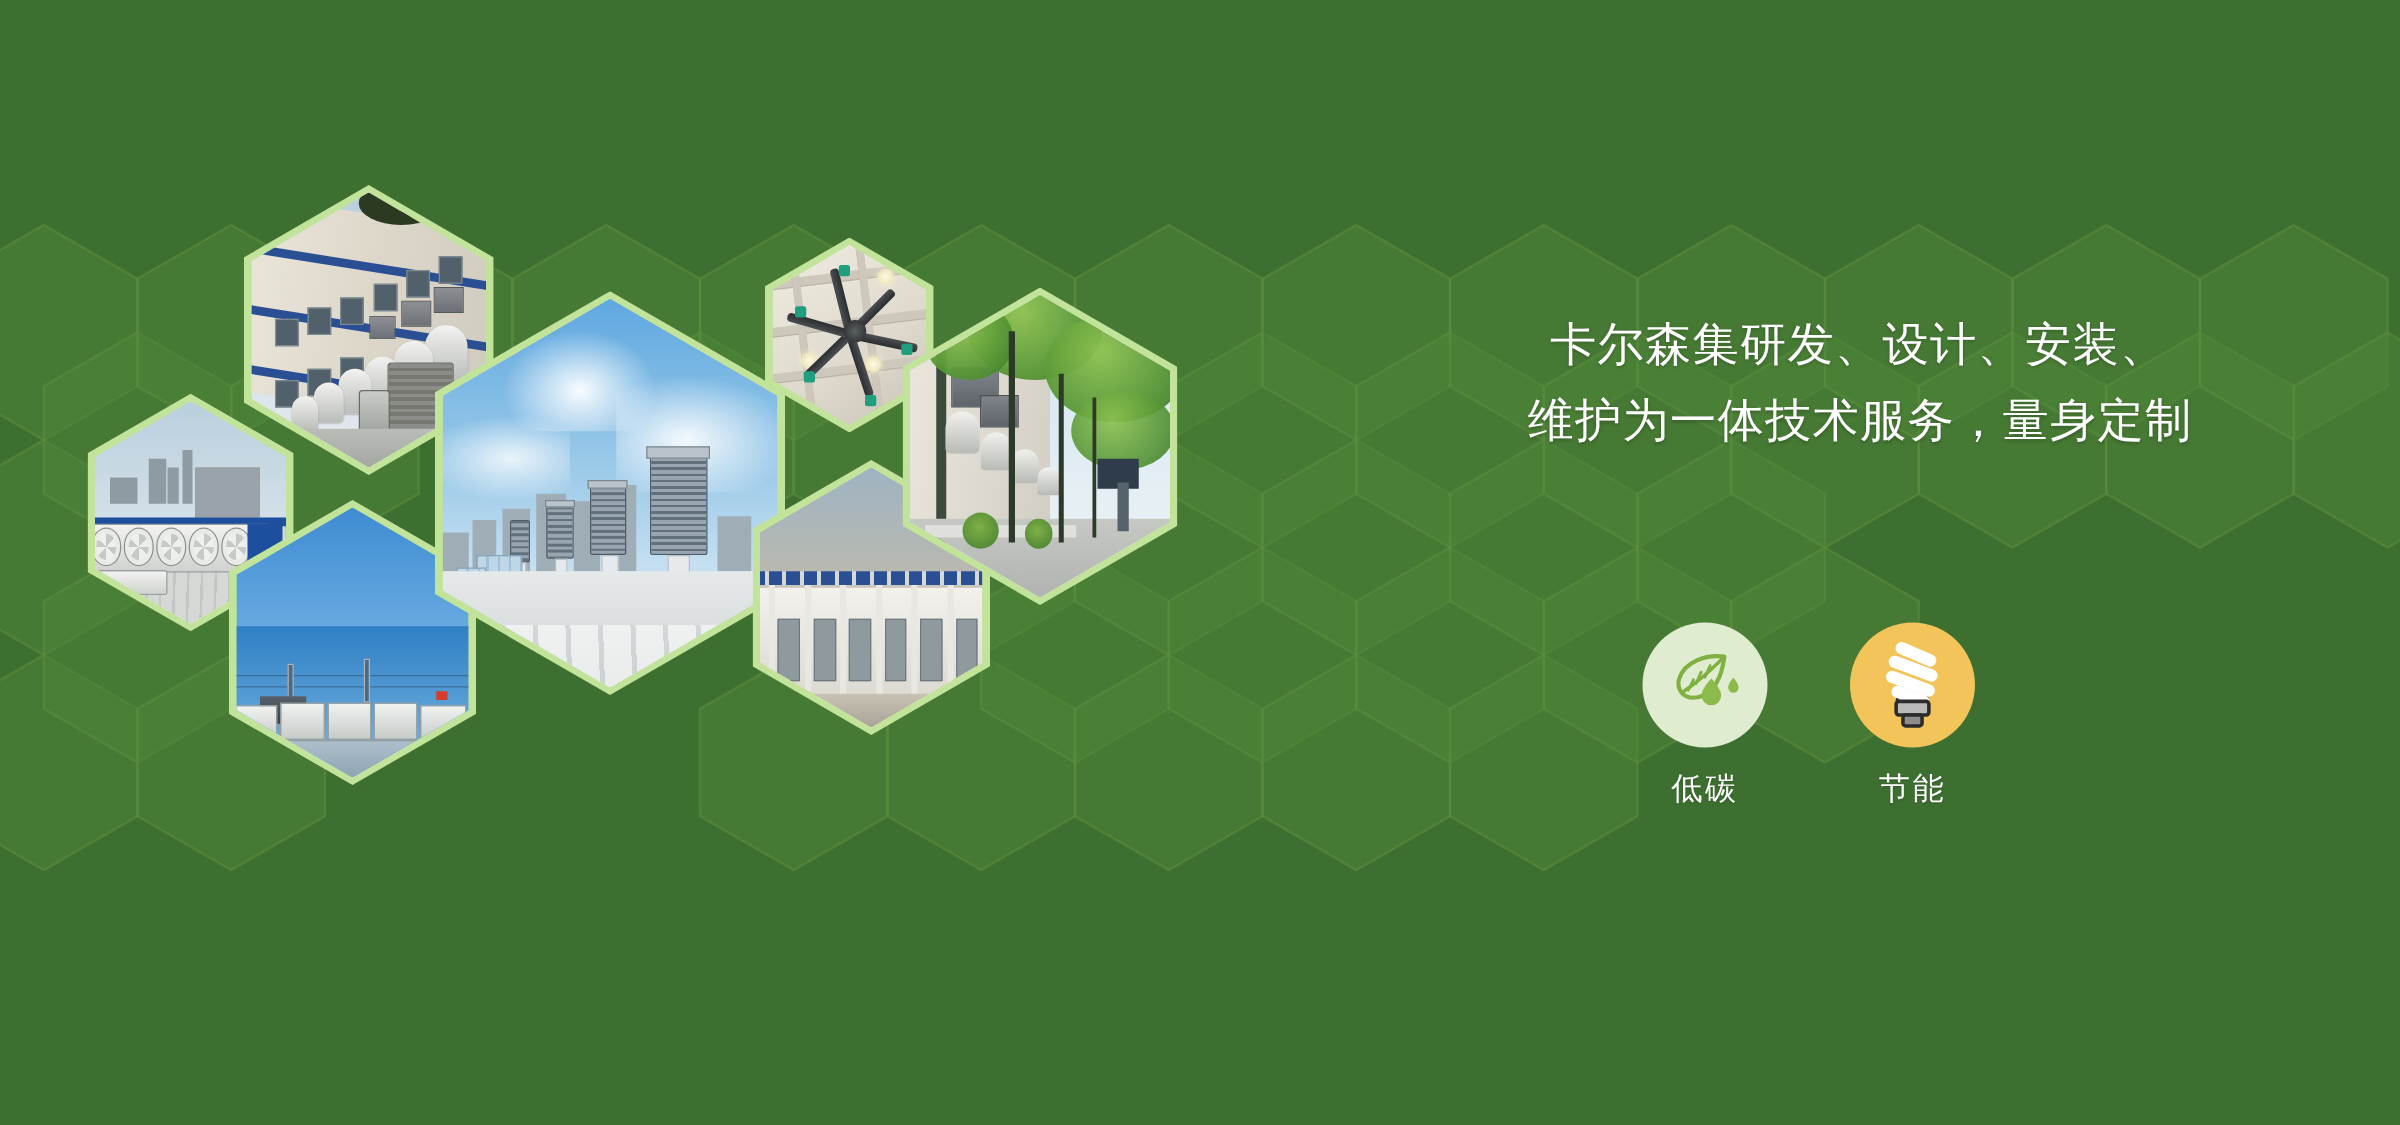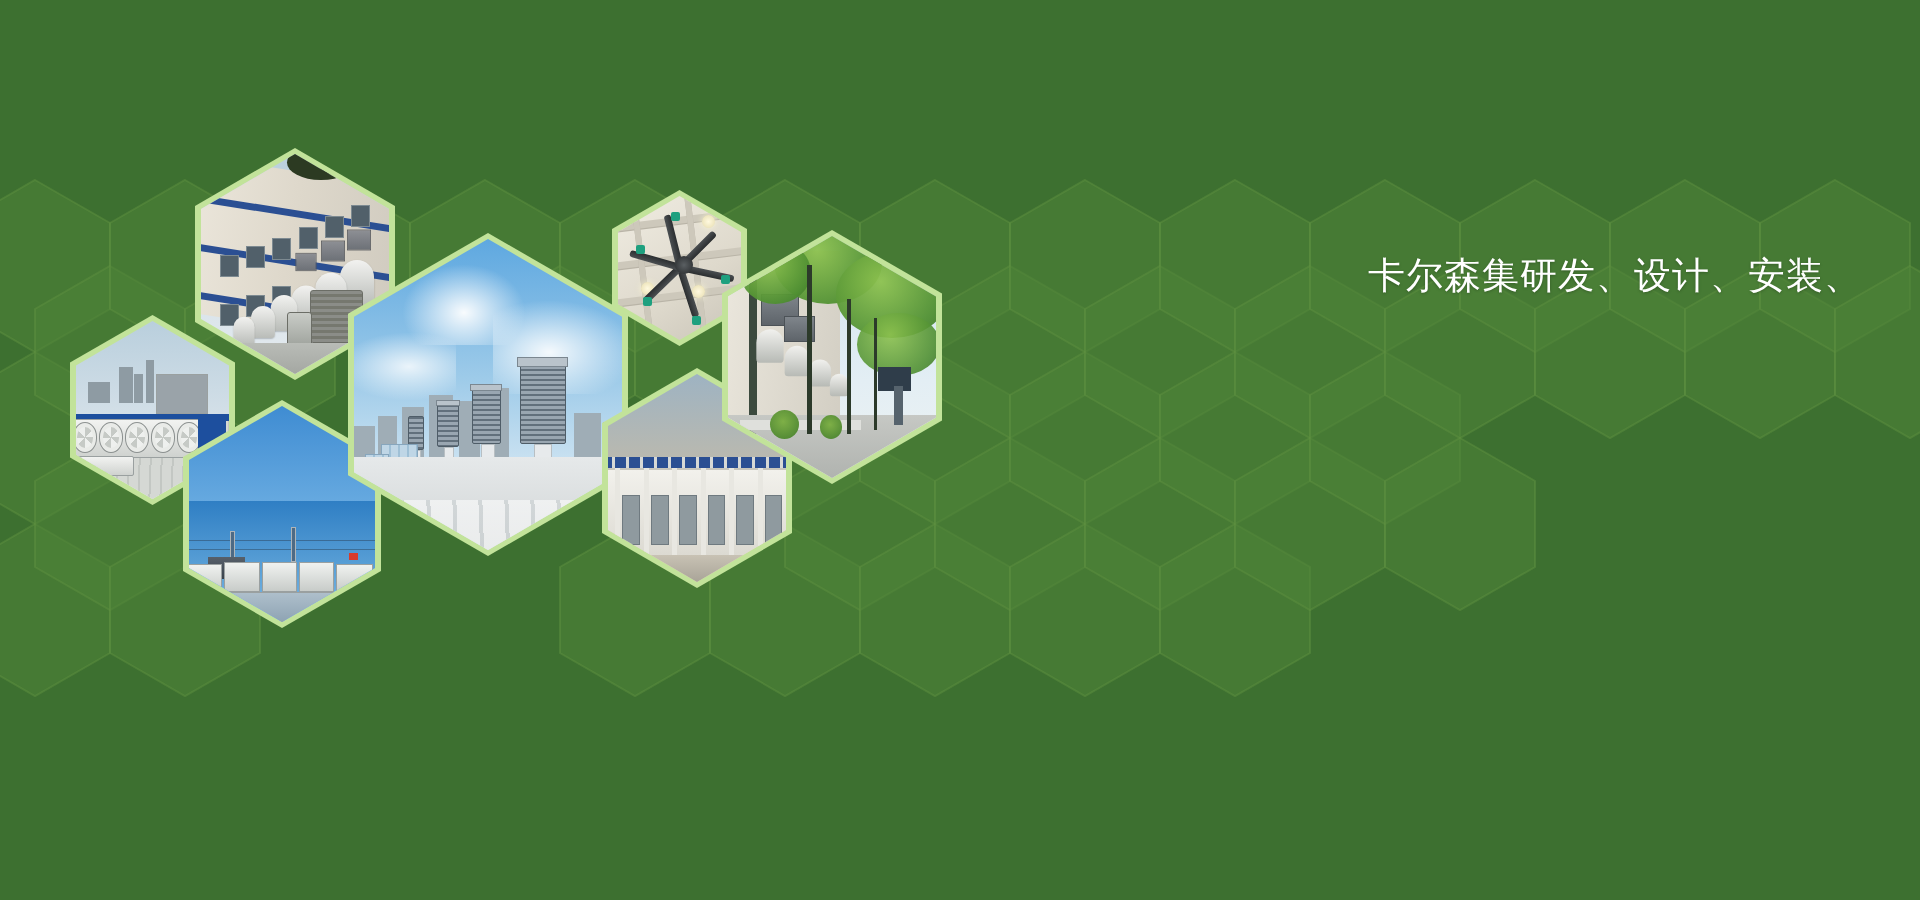--- a/index.html
+++ b/index.html
@@ -130,21 +130,21 @@
     position: absolute;
     left: 1222px; top: 245px;
     width: 640px;
     color: #ffffff;
     font-size: 37px;
     line-height: 61px;
     letter-spacing: 1px;
     font-weight: 400;
     text-shadow: 0 1px 3px rgba(0,0,0,.25);
   }
-  #headline .line { white-space: nowrap; text-align: right; }
+  #headline .line { white-space: nowrap; }
   #headline .line:first-child { text-indent: 18px; }
 
   
   #features {
     position: absolute;
     left: 1310px; top: 498px;
     display: flex;
     gap: 58px;
   }
   .feature { width: 108px; text-align: center; }
@@ -421,22 +421,51 @@
         <div class="s5-canopy" style="left:44%; top:74%; width:11%; height:10%;
              background:radial-gradient(circle at 45% 40%, #79ad3f, #3f7b28);"></div>
         <div style="position:absolute; left:72%; top:54%; width:16%; height:10%; background:#2f3d4a;"></div>
         <div style="position:absolute; left:80%; top:62%; width:4%; height:16%; background:#56636d;"></div>
       </div>
     </div>
   </div>
 
   <div id="headline">
     <div class="line">卡尔森集研发、设计、安装、</div>
+    <div class="line">维护为一体技术服务，量身定制</div>
   </div>
 
   <div id="features">
 
-
+    <div class="feature">
+      <div class="disc">
+        <svg width="66" height="66" viewBox="0 0 64 64">
+          <path d="M47 10C33 8 16 14 12 27c-2 6 1 12 6 14 8 3 18-2 23-11 3-5 5-12 6-20z" fill="none" stroke="#7fb141" stroke-width="3.2" stroke-linejoin="round"></path>
+          <path d="M45 12C37 20 26 30 14 38" fill="none" stroke="#7fb141" stroke-width="2.6" stroke-linecap="round"></path>
+          <path d="M36 17l-4 9M29 22l-4 9M23 28l-4 8" fill="none" stroke="#7fb141" stroke-width="2.2" stroke-linecap="round"></path>
+          <path d="M33 36c0-6 8-14 8-14s8 8 8 14a8 8 0 01-16 0z" fill="#8cbb4c" transform="translate(-2,6) scale(.95)"></path>
+          <path d="M50 34c0-3.4 4-7.6 4-7.6s4 4.2 4 7.6a4 4 0 01-8 0z" fill="#8cbb4c"></path>
+        </svg>
+      </div>
+      <div class="caption">低碳</div>
+    </div>
+
+    <div class="feature accent">
+      <div class="disc">
+        <svg width="62" height="72" viewBox="0 0 56 66">
+          <g stroke="#2b2b2b" stroke-width="2.6" stroke-linecap="round" stroke-linejoin="round">
+            <rect x="17" y="42" width="22" height="9" rx="2" fill="#ffffff"></rect>
+            <path d="M20 6 L41 15" fill="none" stroke-width="9" stroke="#ffffff"></path>
+            <path d="M15 16 L42 26" fill="none" stroke-width="9" stroke="#ffffff"></path>
+            <path d="M13 27 L40 37" fill="none" stroke-width="9" stroke="#ffffff"></path>
+            <path d="M17 38 L36 45" fill="none" stroke-width="9" stroke="#ffffff"></path>
+            <rect x="16" y="45" width="24" height="10" rx="2" fill="#b9b9b9"></rect>
+            <rect x="21" y="55" width="14" height="8" rx="2" fill="#8d8d8d"></rect>
+          </g>
+        </svg>
+      </div>
+      <div class="caption">节能</div>
+    </div>
 
 
   </div>
 
 </div>
 
 </body></html>

